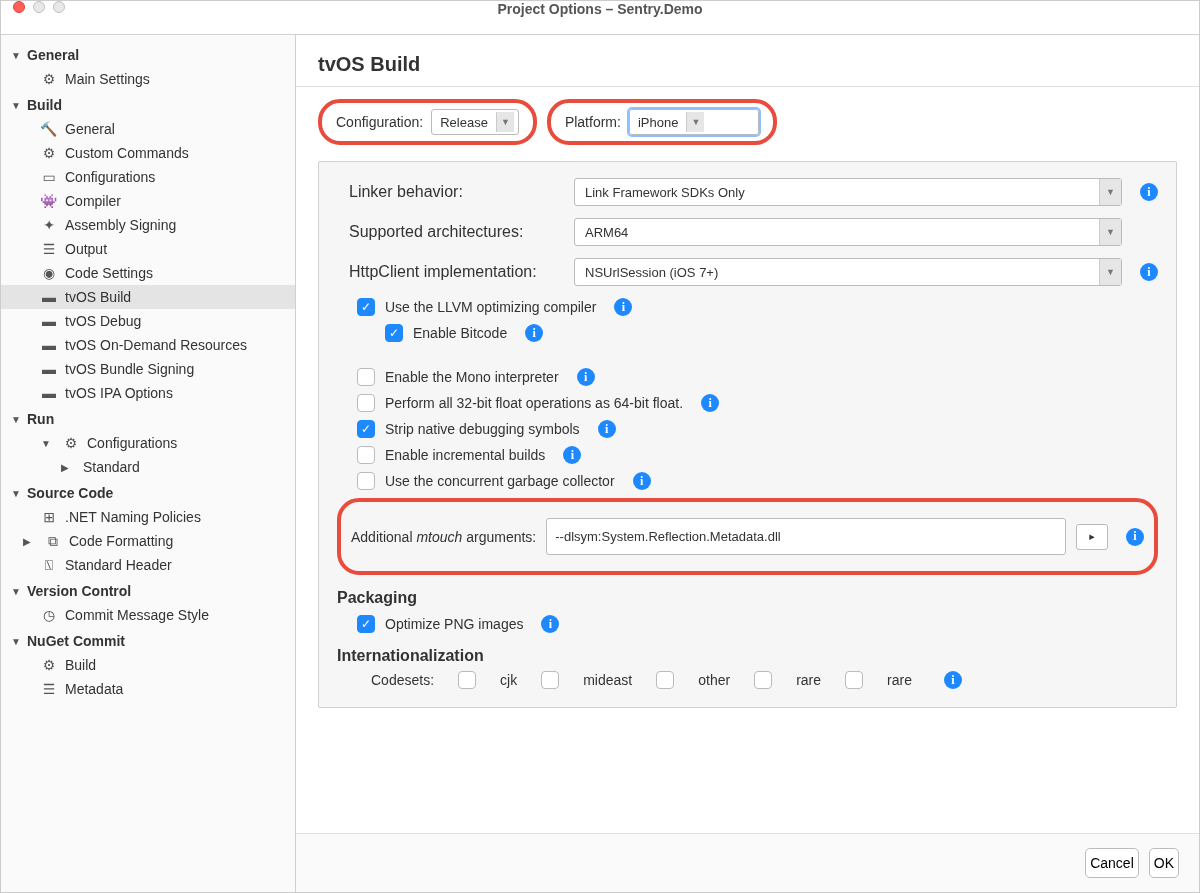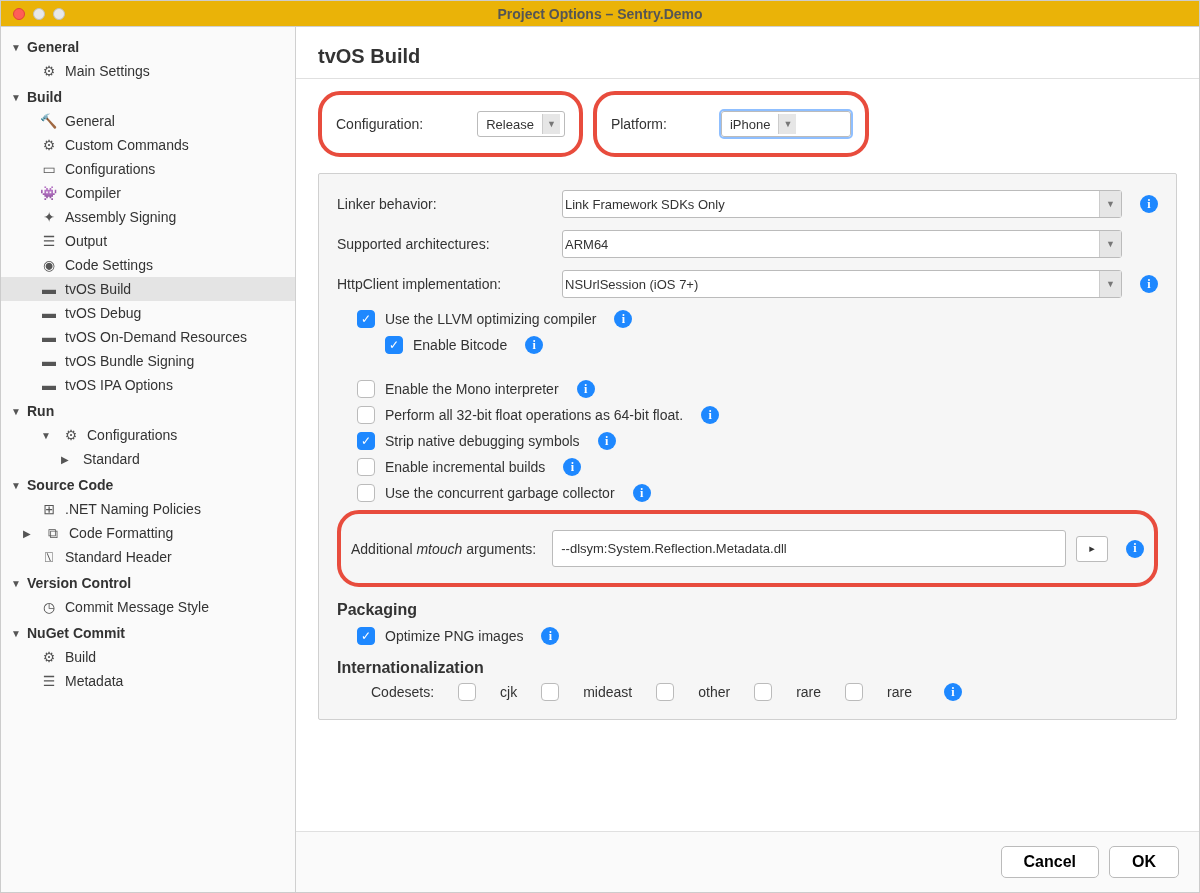--- a/index.html
+++ b/index.html
@@ -1,62 +1,62 @@
 <!DOCTYPE html>
 <html><head>
 <meta charset="utf-8">
 <style>
 * { box-sizing: border-box; margin: 0; padding: 0; }
 body {
   font-family: -apple-system, "Helvetica Neue", Arial, sans-serif;
   font-size: 13px; background: #f0f0f0; color: #333; width: 1200px; height: 893px; overflow: hidden;
 }
 .window { width: 1200px; height: 893px; background: #ececec; border: 1px solid #ccc; display:flex; flex-direction:column; }
-.titlebar { height: 26px; display:flex; align-items:center; background:#eab308; border-bottom:1px solid #d0d0d0; position:relative; }
+.titlebar { height: 34px; display:flex; align-items:flex-start; background:#ffffff; border-bottom:1px solid #d0d0d0; position:relative; }
 .traffic { display:flex; gap:8px; padding-left:12px; }
 .dot { width:12px; height:12px; border-radius:50%; }
 .dot.red { background:#ff5f57; border:0.5px solid #e0443e; }
 .dot.yellow { background:#e8e8e8; border:0.5px solid #c0c0c0; }
 .dot.green { background:#e8e8e8; border:0.5px solid #c0c0c0; }
 .title { position:absolute; left:0; right:0; text-align:center; font-weight:600; color:#555; font-size:14px; }
 .body { flex:1; display:flex; }
 .sidebar { width: 295px; background:#fafafa; border-right:1px solid #d0d0d0; padding-top:8px; overflow-y:auto; font-size:14px; }
 .content { flex:1; background:#fff; display:flex; flex-direction:column; }
 .tree-section { margin-bottom:2px; }
 .tree-head { display:flex; align-items:center; padding:4px 10px; font-weight:700; cursor:default; }
 .caret { width:12px; display:inline-block; font-size:10px; color:#555; margin-right:4px; }
 .tree-item { display:flex; align-items:center; padding:4px 6px 4px 40px; cursor:default; gap:8px; }
 .tree-item.sel { background:#e4e4e4; }
 .tree-item.depth2 { padding-left:58px; }
 .tree-item.depth3 { padding-left:78px; }
 .caret-sub { width:12px; font-size:10px; color:#555; margin-right:2px; margin-left:-18px; }
 .ic { width:16px; height:16px; display:inline-flex; align-items:center; justify-content:center; color:#555; }
 .page-title { font-size:20px; font-weight:700; padding:18px 22px 10px; border-bottom:1px solid #e0e0e0; }
 .toolbar { padding:12px 22px 6px; display:flex; align-items:center; gap:10px; }
-.redbox { border:4px solid #e84c3d; border-radius:22px; padding:16px 14px; display:flex; align-items:center; gap:8px; }
+.redbox { border:4px solid #e84c3d; border-radius:22px; padding:6px 14px; display:flex; align-items:center; gap:8px; }
 .label { font-size:14px; color:#333; }
-.sel-box { display:inline-flex; align-items:center; border:1px solid #bbb; background:#fff; border-radius:3px; height:26px; padding:0 4px 0 8px; font-size:13px;margin-left:46px; }
+.sel-box { display:inline-flex; align-items:center; border:1px solid #bbb; background:#fff; border-radius:3px; height:26px; padding:0 4px 0 8px; font-size:13px; }
 .sel-box .arrow { width:18px; height:20px; background:#e6e6e6; border-left:1px solid #ccc; margin-left:8px; display:flex; align-items:center;justify-content:center; font-size:9px; color:#777; }
 .panel { margin:10px 22px 10px; border:1px solid #d0d0d0; background:#f6f6f6; padding:16px 18px 18px; border-radius:2px; }
 .row { display:flex; align-items:center; margin-bottom:12px; gap:10px; }
-.row .lbl { width:215px; font-size:14px; }
-.dropdown { flex:1; display:flex; align-items:center; border:1px solid #bbb; background:#fff; border-radius:3px; height:28px; padding:0 0 0 2px; font-size:13px; }
+.row .lbl { width:215px; font-size:16px;margin-left:12px; }
+.dropdown { flex:1; display:flex; align-items:center; border:1px solid #bbb; background:#fff; border-radius:3px; height:28px; padding:0 0 0 10px; font-size:13px; }
 .dropdown .arrow { width:22px; height:26px; background:#e6e6e6; border-left:1px solid #ccc; margin-left:auto; display:flex; align-items:center;justify-content:center; font-size:9px; color:#777; }
 .info { width:18px; height:18px; border-radius:50%; background:#1e88ff; color:#fff; font-weight:700; font-size:12px; display:inline-flex; align-items:center; justify-content:center; font-family: Georgia, serif; margin-left:8px; }
 .chk-row { display:flex; align-items:center; margin:8px 0 8px 20px; gap:10px; font-size:14px; }
 .chk-row.indent { margin-left:48px; }
 .chk { width:18px; height:18px; border:1px solid #bbb; border-radius:4px; background:#fff; display:inline-flex; align-items:center; justify-content:center; }
 .chk.on { background:#1e88ff; border-color:#1e88ff; color:#fff; font-size:12px; }
 .section-h { font-weight:700; font-size:16px; margin:14px 0 6px 0; }
 .redbox2 { border:4px solid #e84c3d; border-radius:22px; padding:16px 10px; display:flex; align-items:center; gap:10px; margin-top:6px; }
-.txtfield { flex:1; border:1px solid #bbb; background:#fff; border-radius:3px; height:37px; padding:0 8px; font-size:13px; display:flex; align-items:center;margin-left:6px; }
+.txtfield { flex:1; border:1px solid #bbb; background:#fff; border-radius:3px; height:37px; padding:0 8px; font-size:13px; display:flex; align-items:center; }
 .small-btn { width:32px; height:26px; border:1px solid #bbb; background:#fff; border-radius:3px; font-size:11px; display:flex; align-items:center;justify-content:center; }
 .codesets { display:flex; align-items:center; gap:24px; margin-left:34px; margin-top:6px; font-size:14px; }
 .footer { margin-top:auto; display:flex; justify-content:flex-end; gap:10px; padding:14px 20px; border-top:1px solid #e0e0e0; background:#fafafa; }
-.btn { border:1px solid #bbb; border-radius:5px; background:#fff; padding:6px 22px; font-size:16px;font-weight:bold; }
+.btn { border:1px solid #bbb; border-radius:5px; background:#fff; padding:6px 4px; font-size:14px; }
 </style>
 </head>
 <body>
 
 <div class="window">
   <div class="titlebar">
     <div class="traffic">
       <div class="dot red"></div>
       <div class="dot yellow"></div>
       <div class="dot green"></div>

